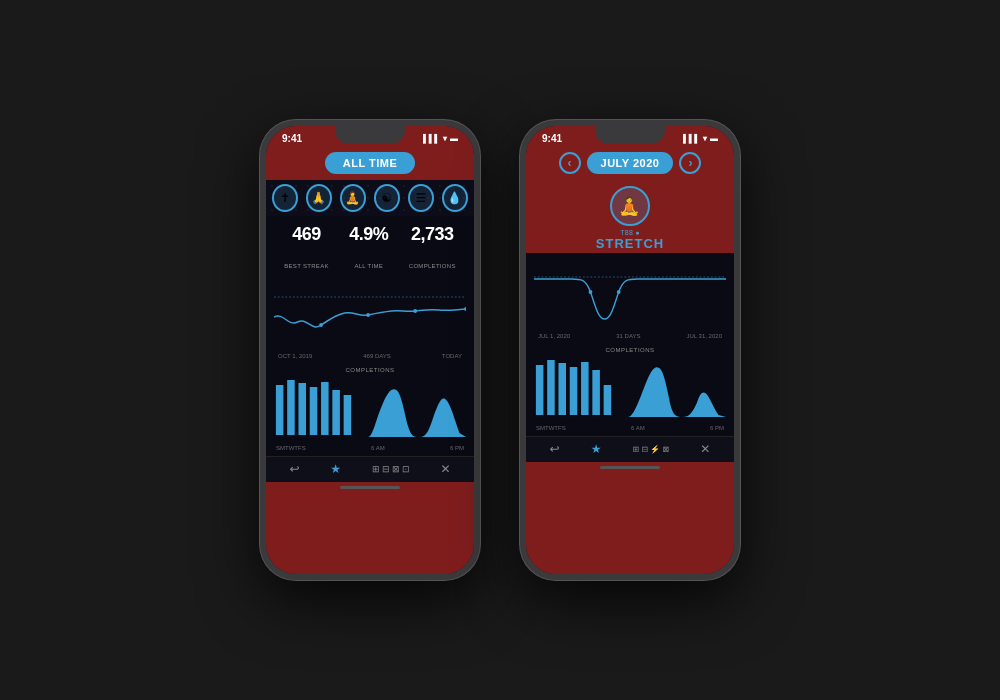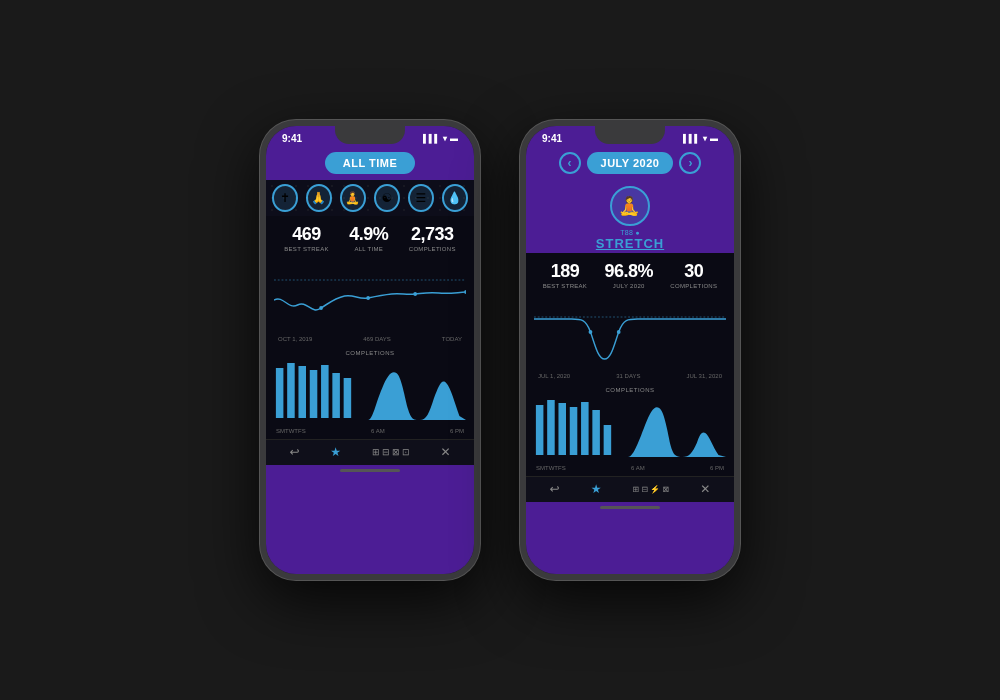--- a/index.html
+++ b/index.html
@@ -37,21 +37,21 @@
       transform: translateX(-50%);
       width: 70px;
       height: 18px;
       background: #3a3a3c;
       border-radius: 0 0 14px 14px;
       z-index: 10;
     }
 
     .phone-screen {
       flex: 1;
-      background: #4c1d95;
+      background: #7f1d1d;
       display: flex;
       flex-direction: column;
       padding: 0;
       position: relative;
       overflow: hidden;
     }
 
     
     .status-bar {
       display: flex;
@@ -166,36 +166,35 @@
       font-size: 7px;
       color: #3a9fd5;
       letter-spacing: 0.3px;
     }
 
     .stretch-title {
       font-size: 13px;
       font-weight: 700;
       color: #3a9fd5;
       letter-spacing: 1px;
-      text-decoration: underline;
     }
 
     
     .stats-row {
       display: flex;
       justify-content: space-around;
       padding: 8px 8px 4px;
       background: #0a0a14;
     }
 
     .stat-item {
       display: flex;
       flex-direction: column;
       align-items: center;
-      gap: 1px;
+      gap: 18px;
     }
 
     .stat-value {
       font-size: 18px;
       font-weight: 700;
       color: #fff;
       letter-spacing: -0.5px;
     }
 
     .stat-label {
@@ -416,34 +415,20 @@
       <div class="period-btn with-arrows">JULY 2020</div>
       <div class="nav-arrow">›</div>
     </div>
 
     <div class="stretch-display">
       <div class="stretch-icon-circle">🧘</div>
       <span class="stretch-label-sub">T88 ●</span>
       <span class="stretch-title">STRETCH</span>
     </div>
 
-    <div class="stats-row">
-      <div class="stat-item">
-        <span class="stat-value">189</span>
-        <span class="stat-label">BEST STREAK</span>
-      </div>
-      <div class="stat-item">
-        <span class="stat-value">96.8%</span>
-        <span class="stat-label">JULY 2020</span>
-      </div>
-      <div class="stat-item">
-        <span class="stat-value">30</span>
-        <span class="stat-label">COMPLETIONS</span>
-      </div>
-    </div>
 
     <div class="chart-container">
       <svg class="line-chart" viewBox="0 0 204 70" preserveAspectRatio="none">
         <line x1="0" y1="20" x2="204" y2="20" class="dot-line"></line>
 
         <path class="line-path" d="M0,22 L40,22 C50,22 55,22 60,35 C65,48 68,62 75,62 C82,62 85,48 90,35 C95,22 100,22 110,22 L204,22"></path>
         <circle cx="60" cy="35" r="2" fill="#3a9fd5"></circle>
         <circle cx="90" cy="35" r="2" fill="#3a9fd5"></circle>
       </svg>
       <div class="chart-dates">

